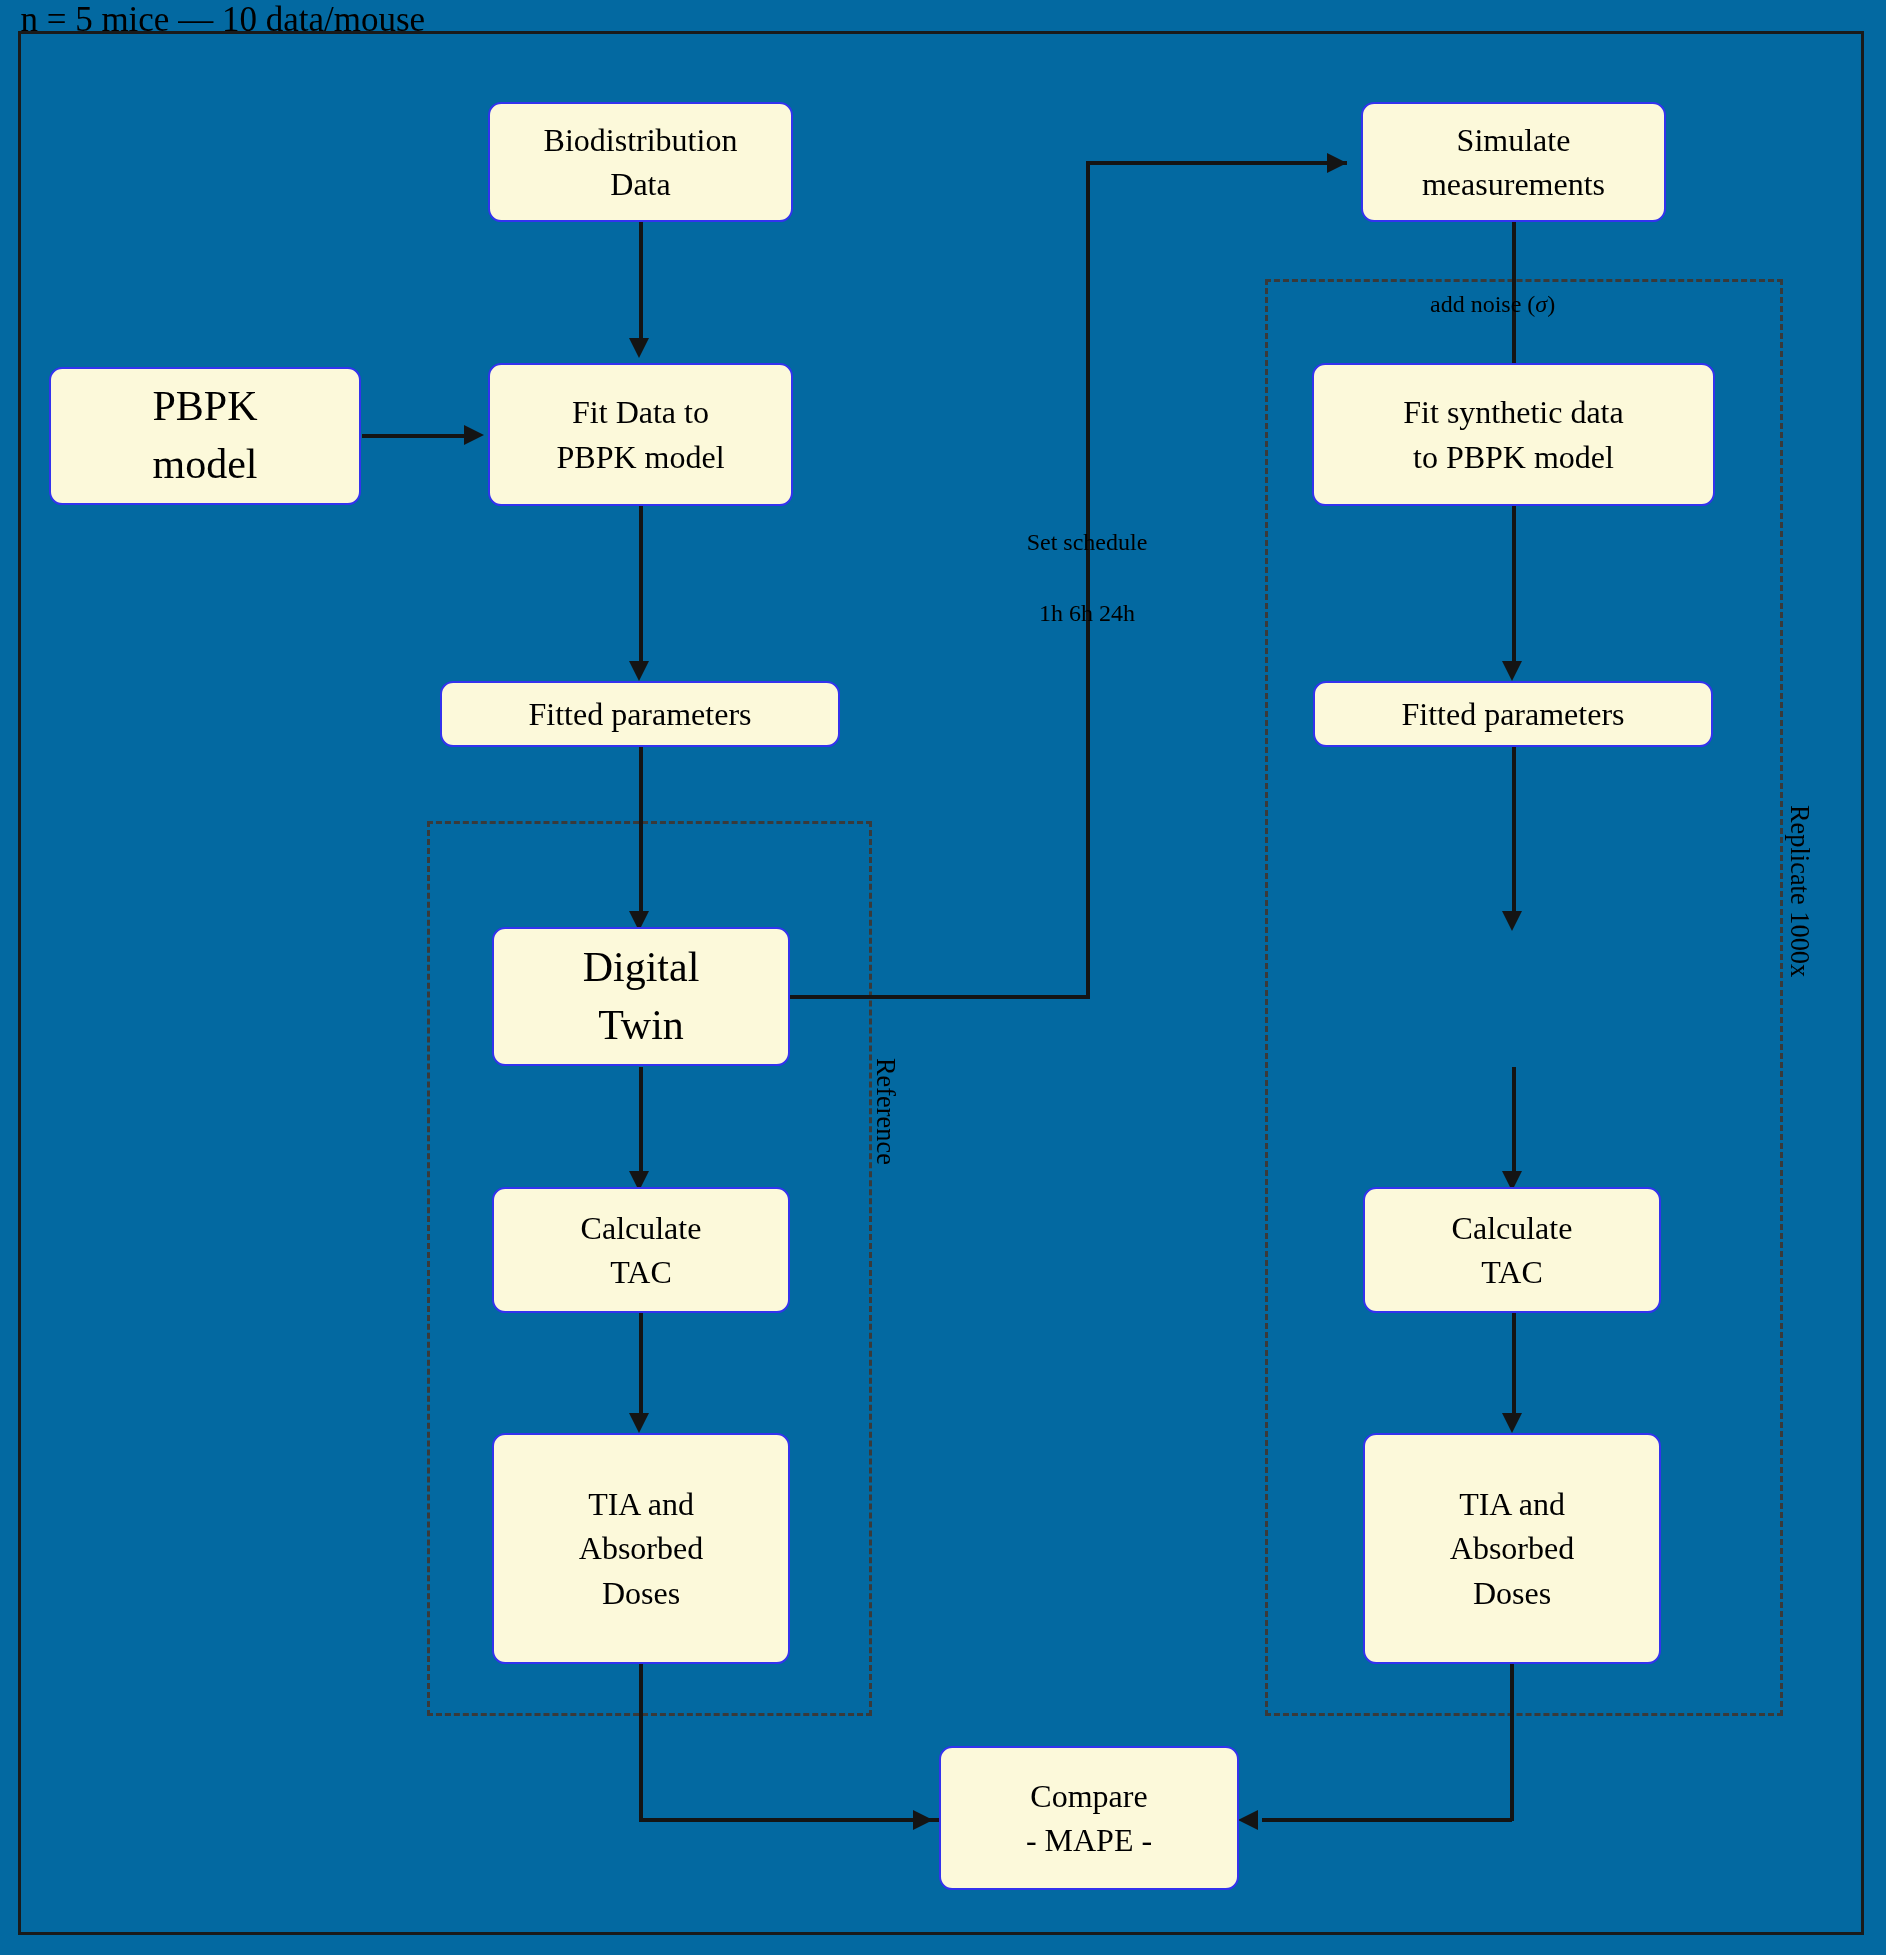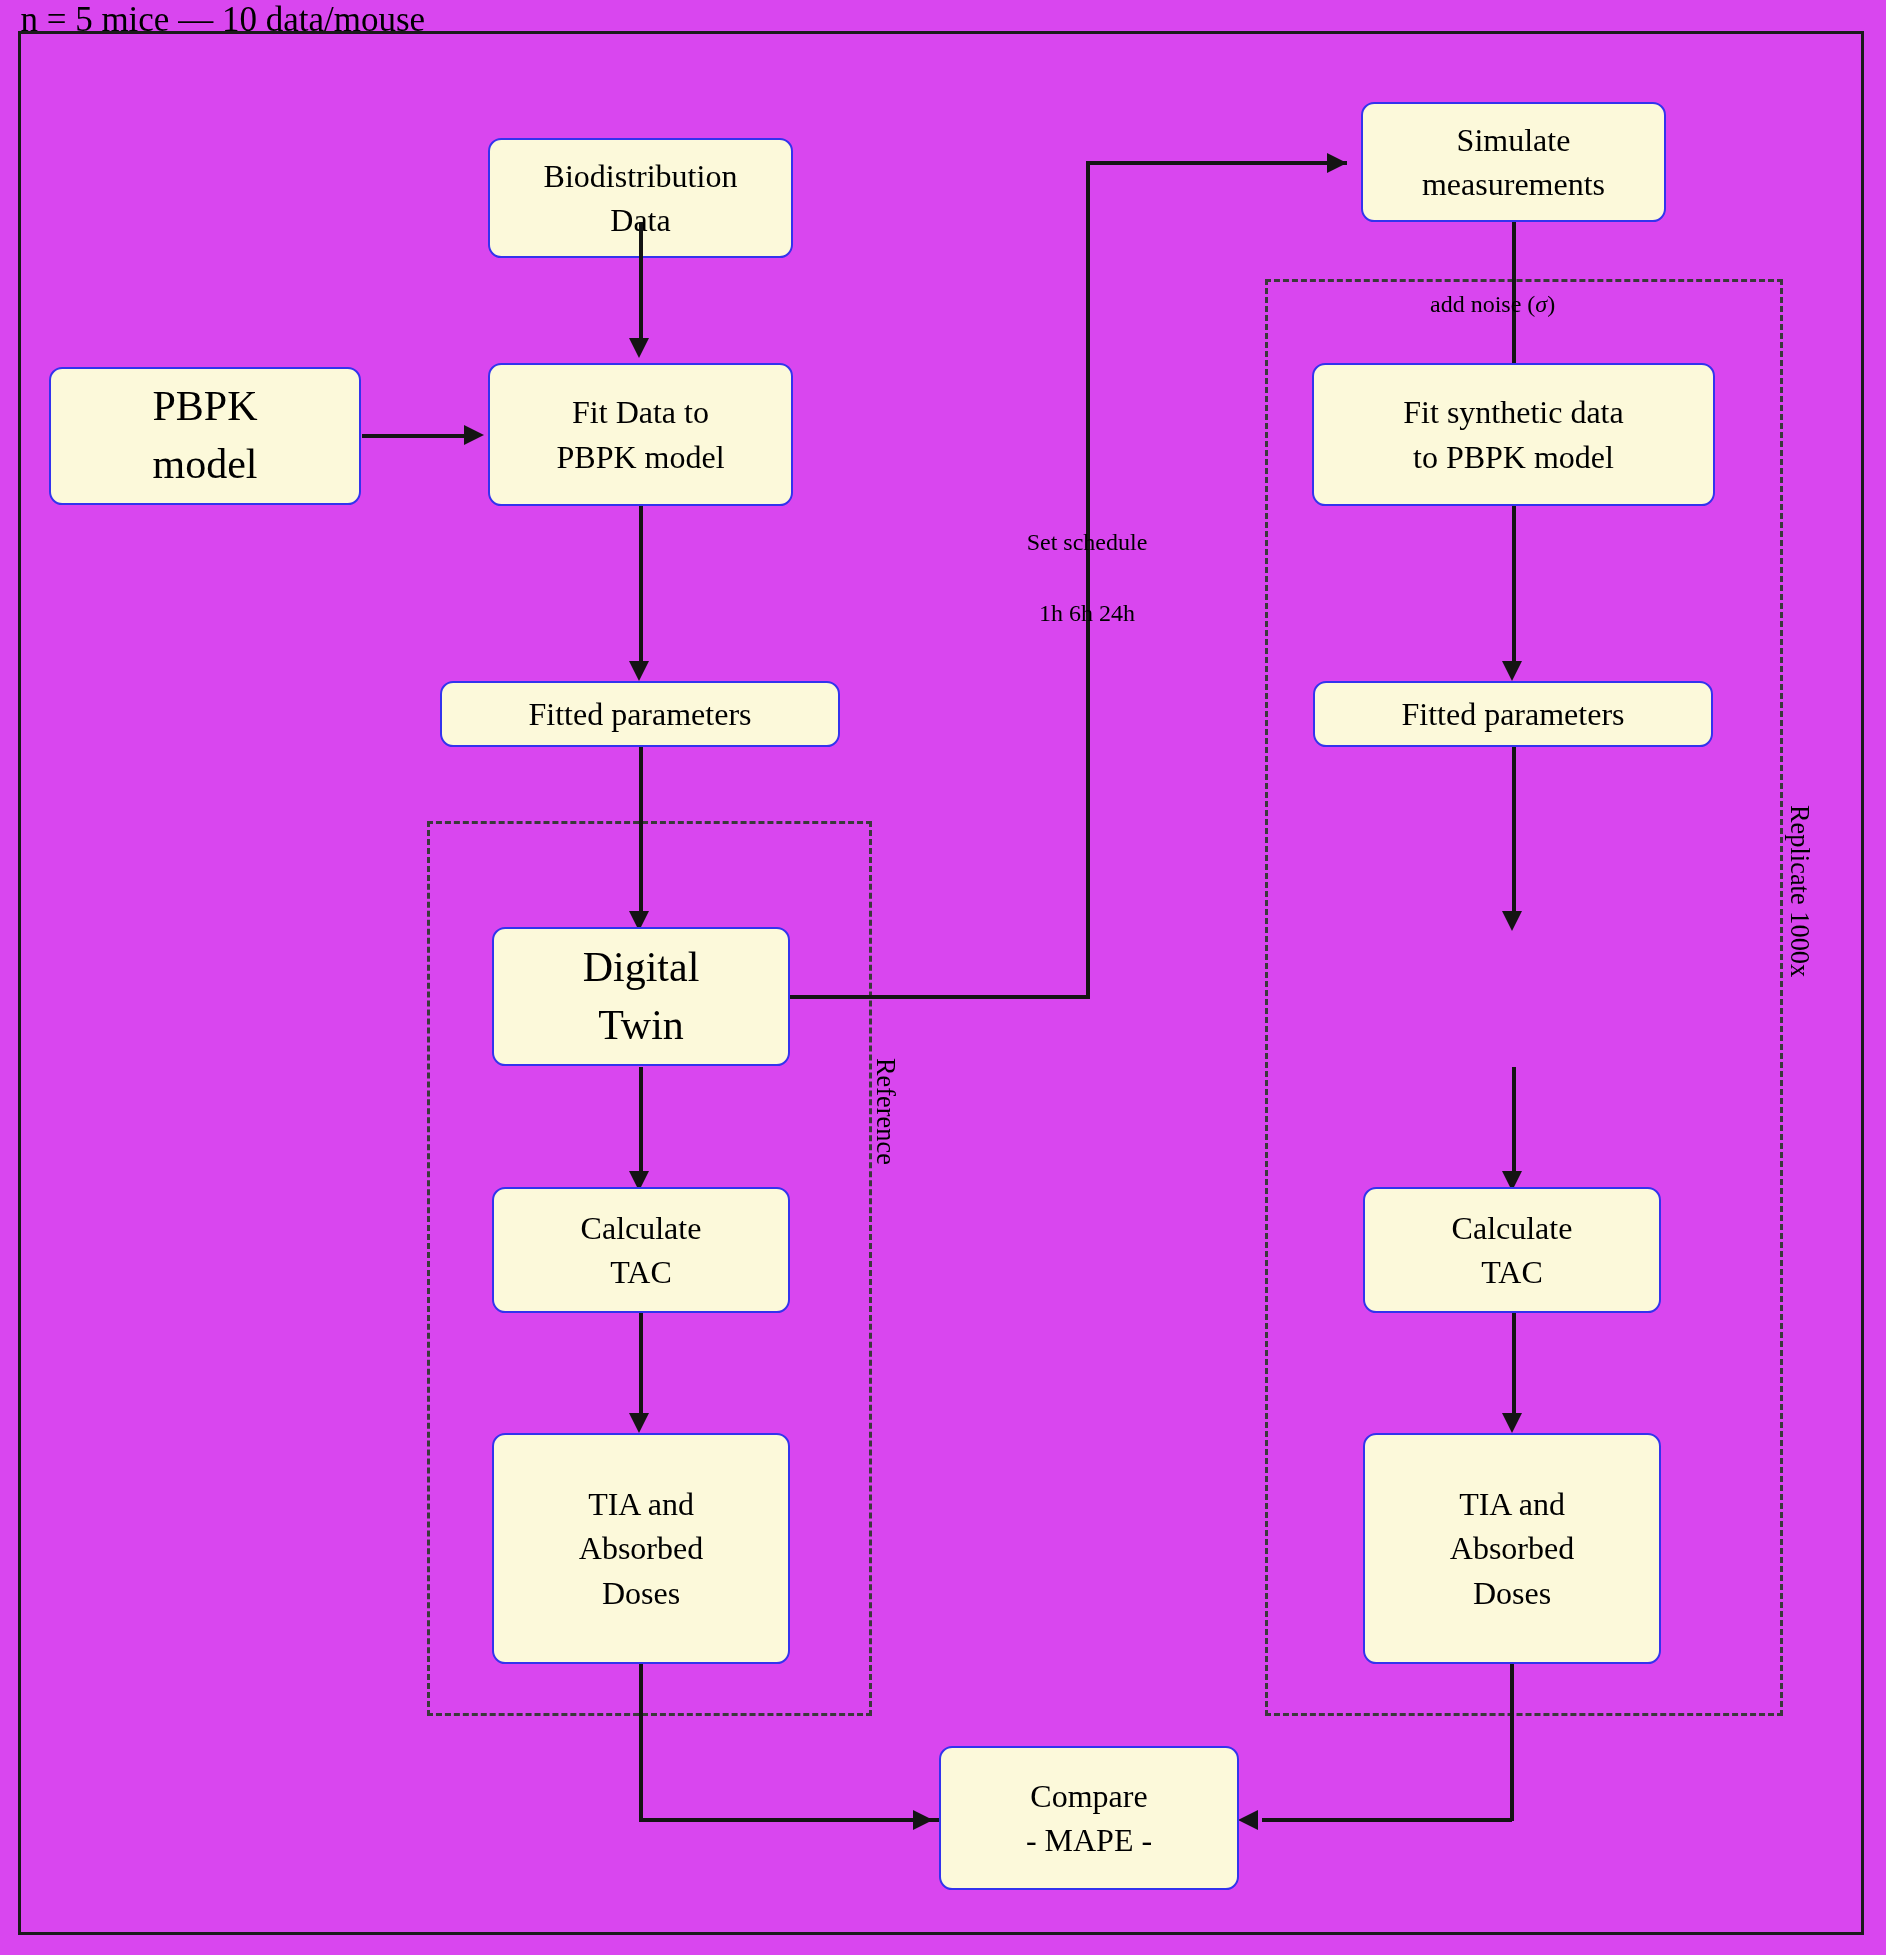--- a/index.html
+++ b/index.html
@@ -7,21 +7,21 @@
     padding: 0;
     background: #ffffff;
   }
   body {
     font-family: "Liberation Serif", "DejaVu Serif", serif;
   }
   #canvas {
     position: relative;
     width: 1886px;
     height: 1955px;
-    background: #d946ef;
+    background: #0369a1;
     overflow: hidden;
   }
   #title {
     position: absolute;
     left: 20.4px;
     top: 1.2px;
     font-size: 35px;
     color: #000000;
     white-space: nowrap;
     line-height: 1.1;
@@ -108,21 +108,21 @@
   <div id="title">n = 5 mice — 10 data/mouse</div>
 
   <div id="outer-frame"></div>
 
   <div class="dashbox" style="left:427px; top:821px; width:445px; height:895px;"></div>
   <div class="dashbox" style="left:1265px; top:279px; width:518px; height:1437px;"></div>
 
   <div class="rot-label" style="left:901px; top:1058px;">Reference</div>
   <div class="rot-label" style="left:1815px; top:805px;">Replicate 1000x</div>
 
-  <div class="node" style="left:488px; top:102px; width:305px; height:120px;margin-top:36px;">
+  <div class="node" style="left:488px; top:102px; width:305px; height:120px;">
     <span class="ln">Biodistribution</span>
     <span class="ln">Data</span>
   </div>
 
   <div class="edge v" style="left:639px; top:222px; height:120px;"></div>
   <div class="arrow down" style="left:629px; top:338px;"></div>
 
   <div class="node big" style="left:49px; top:367px; width:312px; height:138px;text-align:right;">
     <span class="ln">PBPK</span>
     <span class="ln">model</span>

